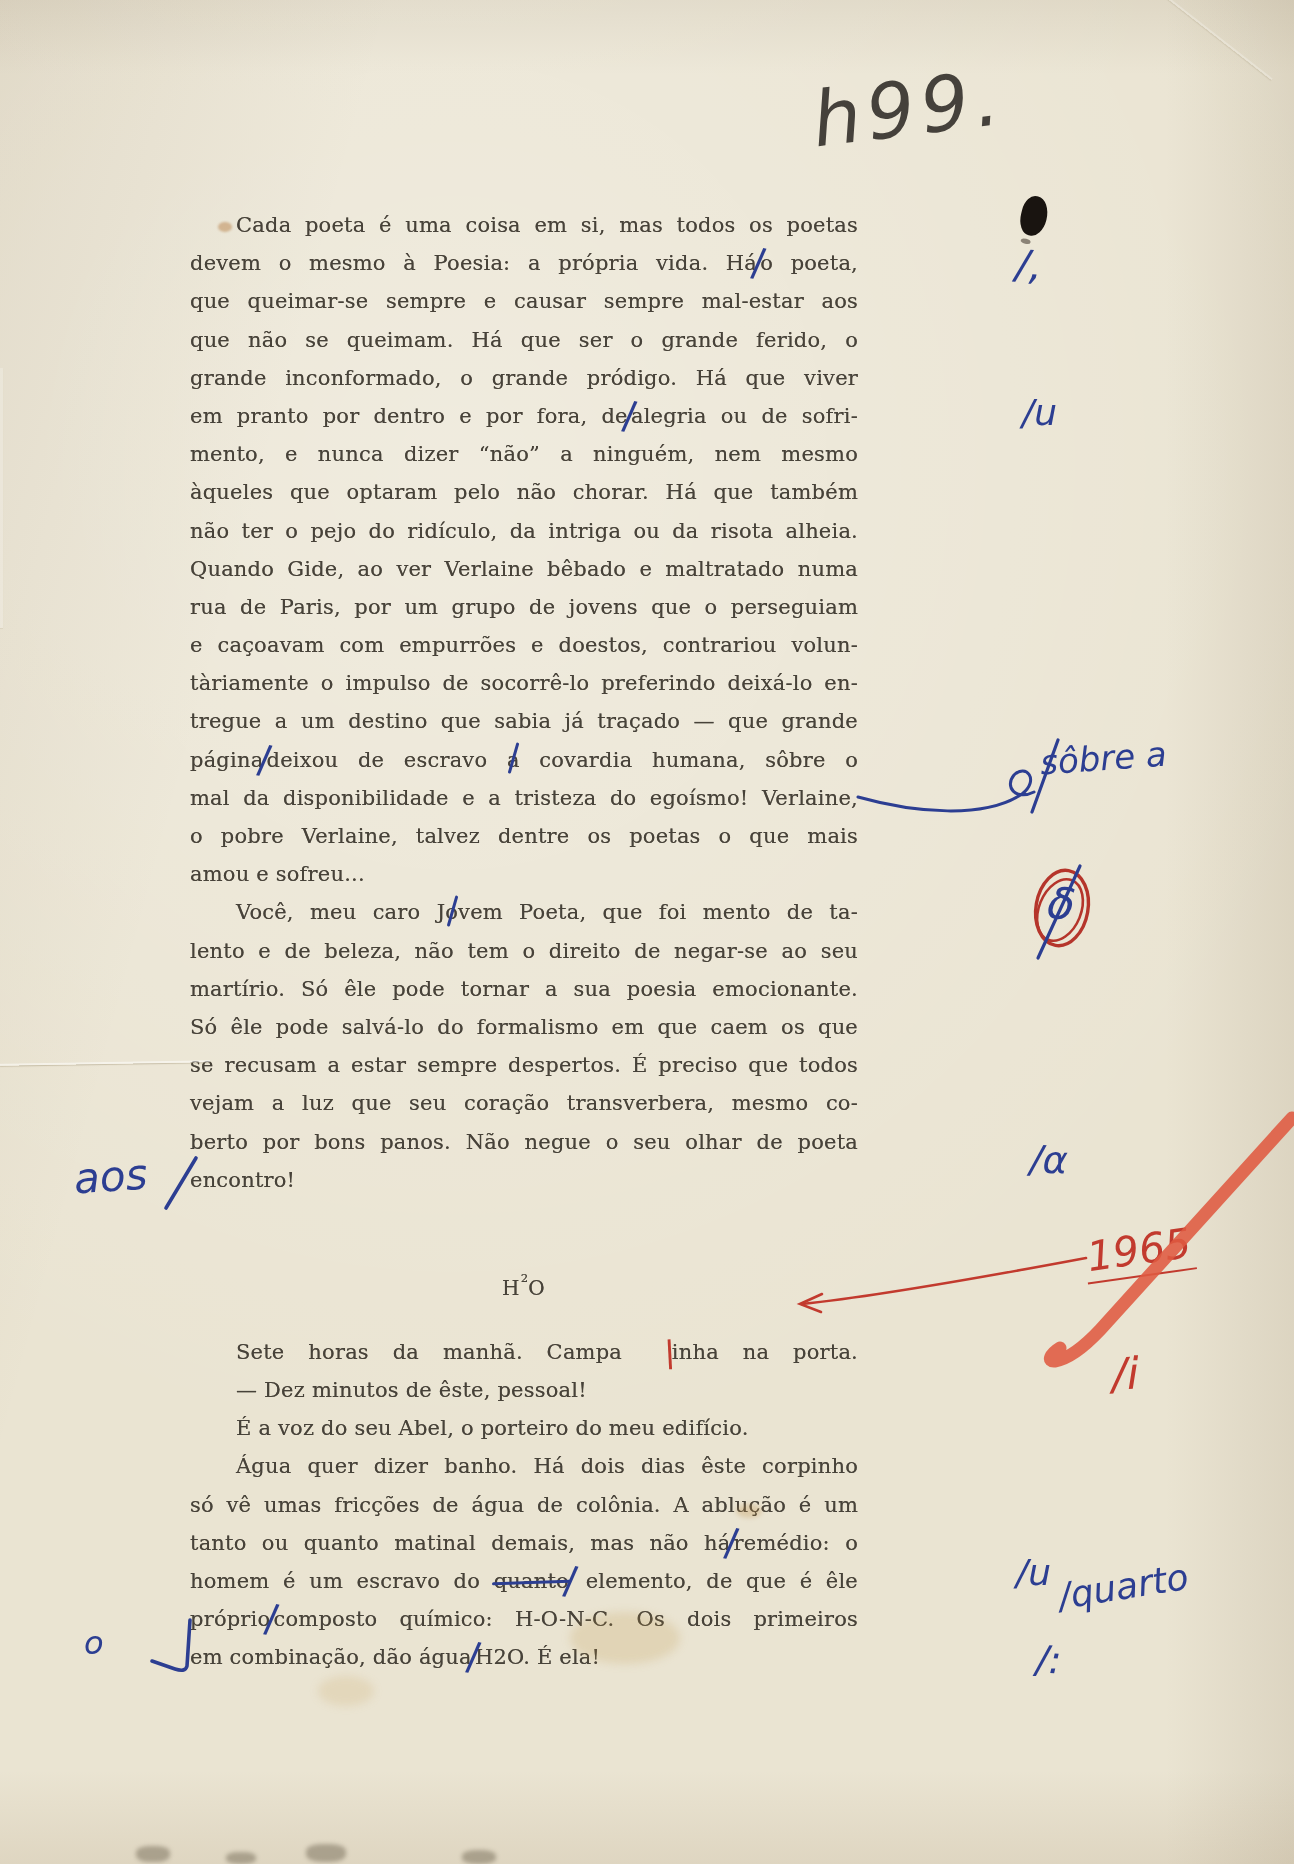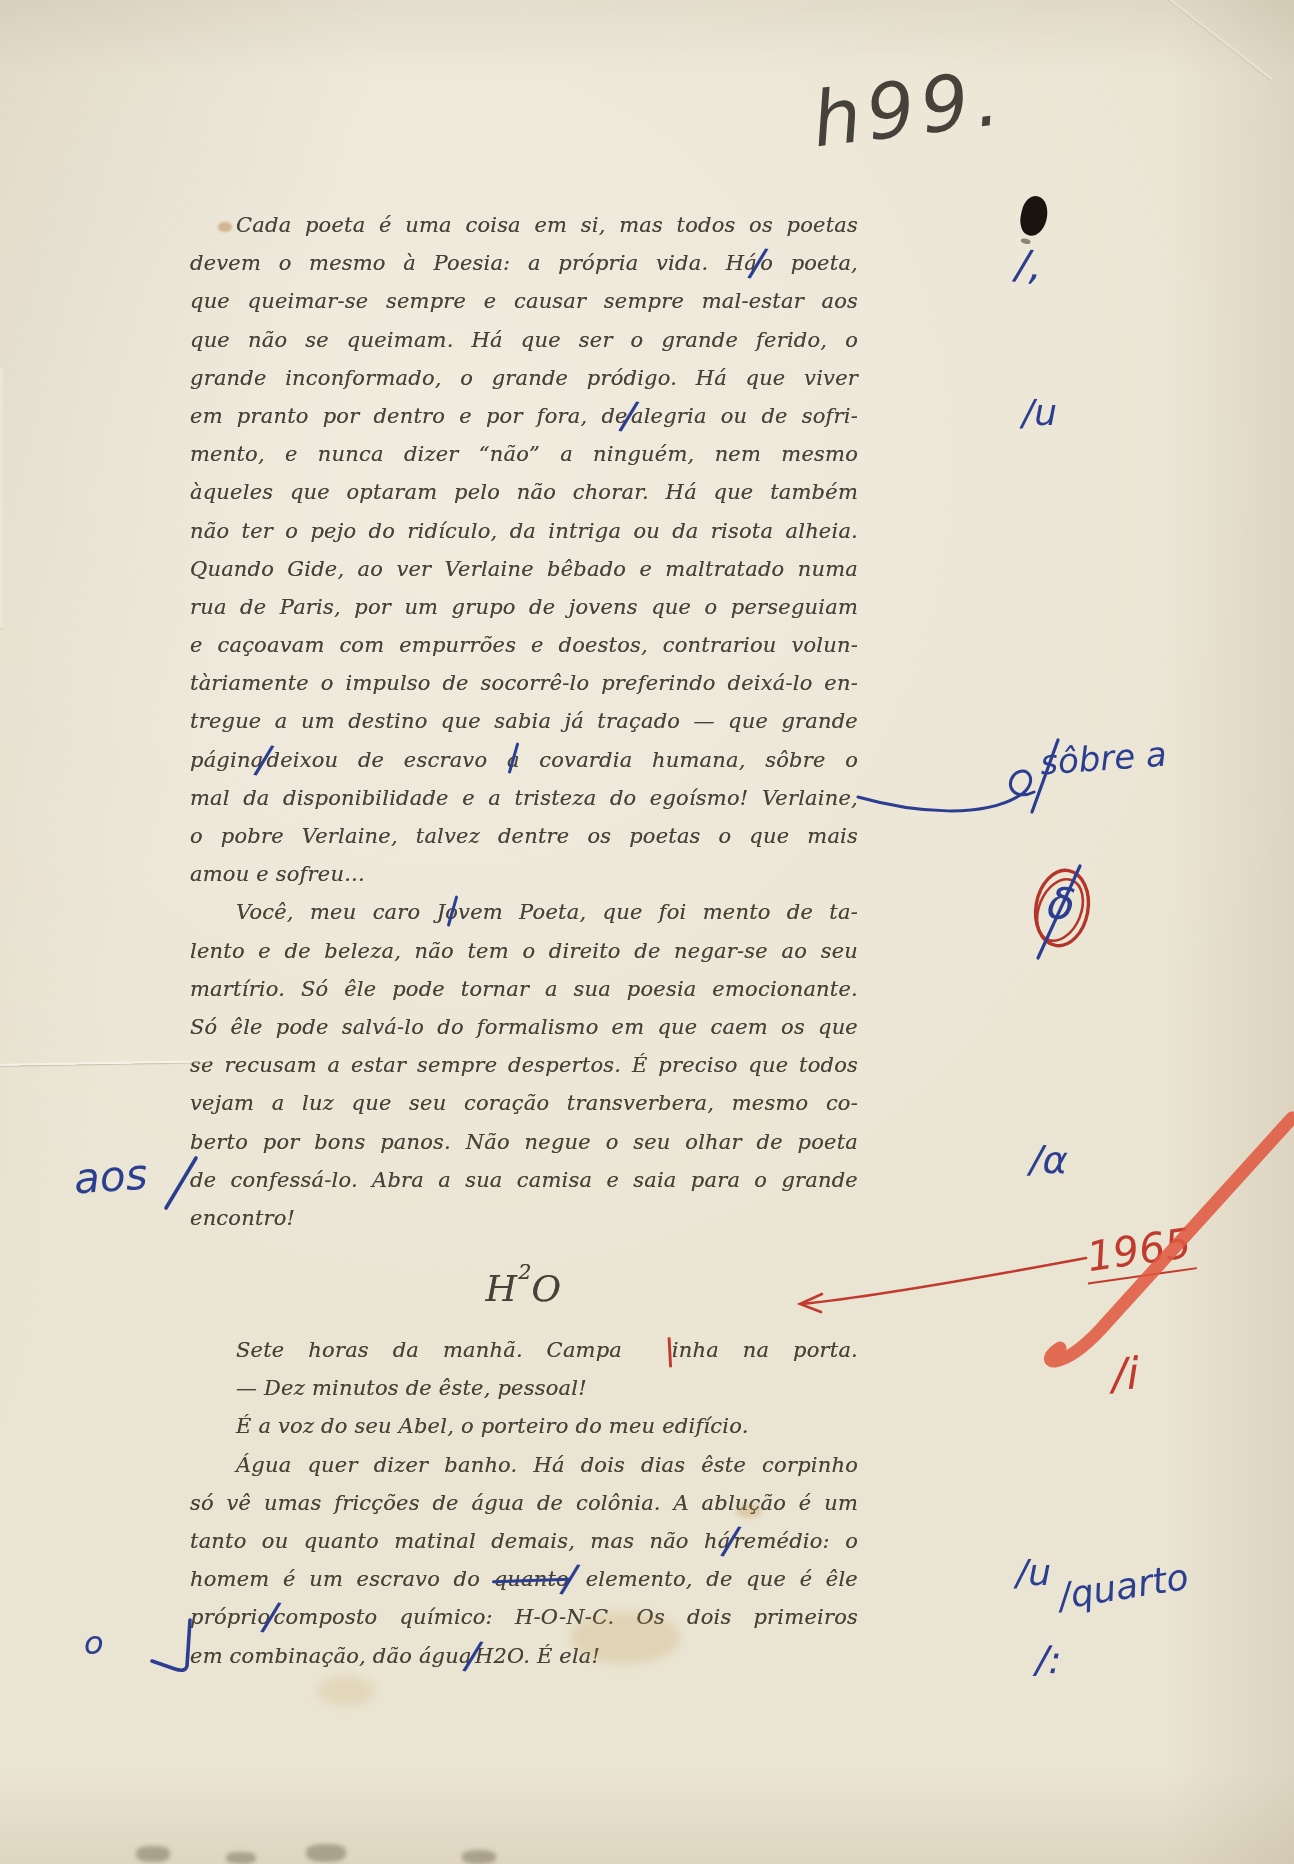--- a/index.html
+++ b/index.html
@@ -12,24 +12,24 @@
       linear-gradient(0deg, rgba(140,110,70,.12), rgba(0,0,0,0) 5%),
       linear-gradient(90deg, rgba(0,0,0,0) 90%, rgba(120,100,70,.12)),
       linear-gradient(180deg, rgba(120,100,70,.10), rgba(0,0,0,0) 4%),
       #eae4d2;
   }
   
   #text-block{
     position:absolute; left:190px; top:206px; width:668px; color:#474239;
     font-size:21px; letter-spacing:.2px; text-shadow:0 0 .5px rgba(60,54,44,.6);
   }
-  .line{position:relative; height:38.2px; line-height:38.2px; white-space:normal; text-align:justify; text-align-last:left;font-style:italic;}
+  .line{position:relative; height:38.2px; line-height:38.2px; white-space:normal; text-align:justify; text-align-last:left;}
   .line.justify{text-align-last:justify;}
   .line.indent{text-indent:46px;}
-  .line.heading{height:40px; line-height:40px; margin-top:24px; margin-bottom:30px; text-align:right; text-align-last:center; font-size:36px; letter-spacing:1.5px;}
+  .line.heading{height:40px; line-height:40px; margin-top:64px; margin-bottom:30px; text-align:right; text-align-last:center; font-size:20px; letter-spacing:1.5px;}
   .line sup{font-size:.58em; position:relative; top:-.45em; letter-spacing:0;}
   
   .ins-slash{display:inline-block; color:#2c3e92; font-family:"DejaVu Sans",sans-serif; font-weight:bold;
     font-size:30px; line-height:0; transform:rotate(10deg) scaleY(1.3); margin:0 -4px; vertical-align:-3px;
     text-shadow:none; position:relative; z-index:2;}
   .ins-slash.red{color:#c23a2e; transform:rotate(-3deg) scaleY(1.15); font-size:26px; margin:0 -3px;}
   .strike{position:relative;}
   .strike::after{content:""; position:absolute; left:-2px; right:-2px; top:48%; height:2.6px;
     background:#2c3e92; transform:rotate(-2deg); border-radius:2px;}
   .slashed{position:relative;}
@@ -97,21 +97,20 @@
       <div class="line justify"><span>mal da disponibilidade e a tristeza do egoísmo! Verlaine,</span></div>
       <div class="line justify"><span>o pobre Verlaine, talvez dentre os poetas o que mais</span></div>
       <div class="line"><span>amou e sofreu...</span></div>
       <div class="line indent justify"><span>Você, meu caro J</span><span class="slashed">o</span><span>vem Poeta, que foi mento de ta-</span></div>
       <div class="line justify"><span>lento e de beleza, não tem o direito de negar-se ao seu</span></div>
       <div class="line justify"><span>martírio. Só êle pode tornar a sua poesia emocionante.</span></div>
       <div class="line justify"><span>Só êle pode salvá-lo do formalismo em que caem os que</span></div>
       <div class="line justify"><span>se recusam a estar sempre despertos. É preciso que todos</span></div>
       <div class="line justify"><span>vejam a luz que seu coração transverbera, mesmo co-</span></div>
       <div class="line justify"><span>berto por bons panos. Não negue o seu olhar de poeta</span></div>
-      <div class="line justify"><span>de confessá-lo. Abra a sua camisa e saia para o grande</span></div>
       <div class="line"><span>encontro!</span></div>
       <div class="line heading"><span>H</span><sup>2</sup><span>O</span></div>
       <div class="line indent justify"><span>Sete horas da manhã. Campa</span><span class="ins-slash red">|</span><span>inha na porta.</span></div>
       <div class="line indent"><span>— Dez minutos de êste, pessoal!</span></div>
       <div class="line indent"><span>É a voz do seu Abel, o porteiro do meu edifício.</span></div>
       <div class="line indent justify"><span>Água quer dizer banho. Há dois dias êste corpinho</span></div>
       <div class="line justify"><span>só vê umas fricções de água de colônia. A ablução é um</span></div>
       <div class="line justify"><span>tanto ou quanto matinal demais, mas não há</span><span class="ins-slash">/</span><span>remédio: o</span></div>
       <div class="line justify"><span>homem é um escravo do </span><span class="strike">quanto</span><span class="ins-slash">/</span><span> elemento, de que é êle</span></div>
       <div class="line justify"><span>próprio</span><span class="ins-slash">/</span><span>composto químico: H-O-N-C. Os dois primeiros</span></div>

